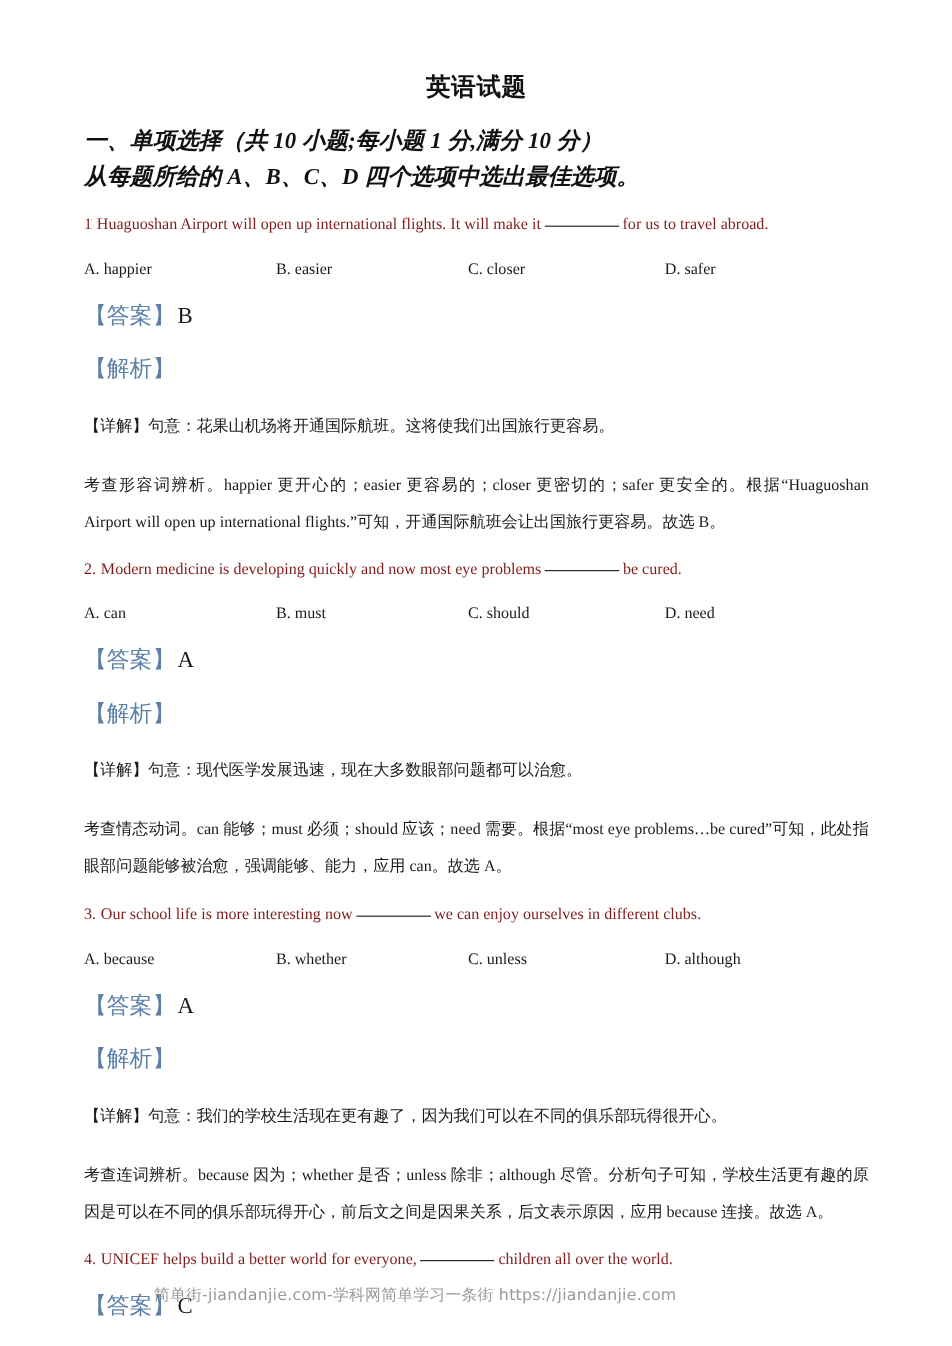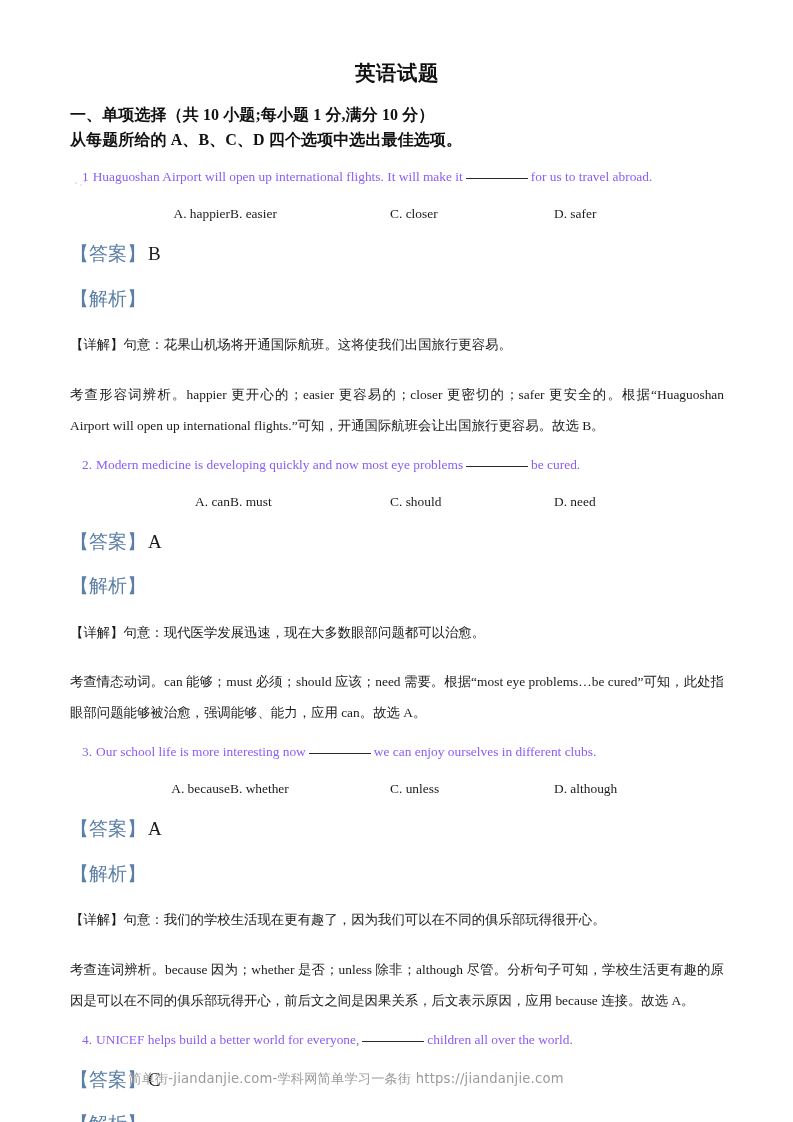--- a/index.html
+++ b/index.html
@@ -36,40 +36,41 @@
     font-size: 20.5px;
     font-weight: bold;
     letter-spacing: 0.5px;
     margin: 0 0 16px 0;
     line-height: 1.3;
     color: #111111;
   }
 
   
   .section-heading {
-    font-size: 16px;
+    font-size: 19px;
     font-weight: bold;
     line-height: 1.55;
     margin: 0;
     color: #111111;
     letter-spacing: 0.1px;
+    font-style: italic;
   }
   .section-heading + .section-heading {
     margin-top: 1px;
   }
 
   
   .question-block {
     margin-top: 14px;
   }
   .question-stem {
     font-size: 13.4px;
     line-height: 1.5;
-    margin: 12px;
-    color: #8b5cf6;
+    margin: 0;
+    color: #7f1d1d;
   }
   .q-num {
     margin-right: 4px;
   }
   .blank {
     display: inline-block;
     width: 62px;
     border-bottom: 1px solid #2a2a2a;
     vertical-align: 2px;
     margin: 0 3px;
@@ -78,21 +79,21 @@
   
   .options-row {
     display: flex;
     margin-top: 17px;
     font-size: 13.4px;
     line-height: 1.5;
   }
   .option {
     color: #1a1a1a;
   }
-  .option:nth-child(1) { width: 160px; text-align: right; }
+  .option:nth-child(1) { width: 160px; }
   .option:nth-child(2) { width: 160px; }
   .option:nth-child(3) { width: 164px; }
   .option:nth-child(4) { width: 160px; }
 
   
   .marker-line {
     margin-top: 16px;
     font-size: 19px;
     line-height: 1.5;
   }

